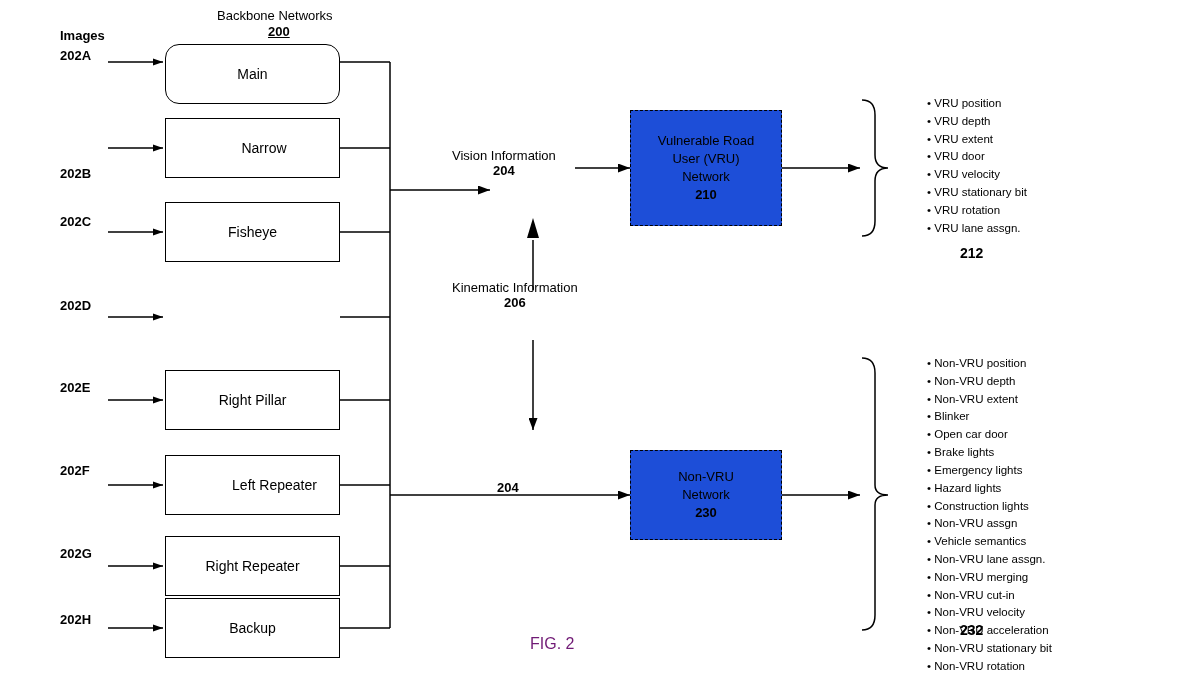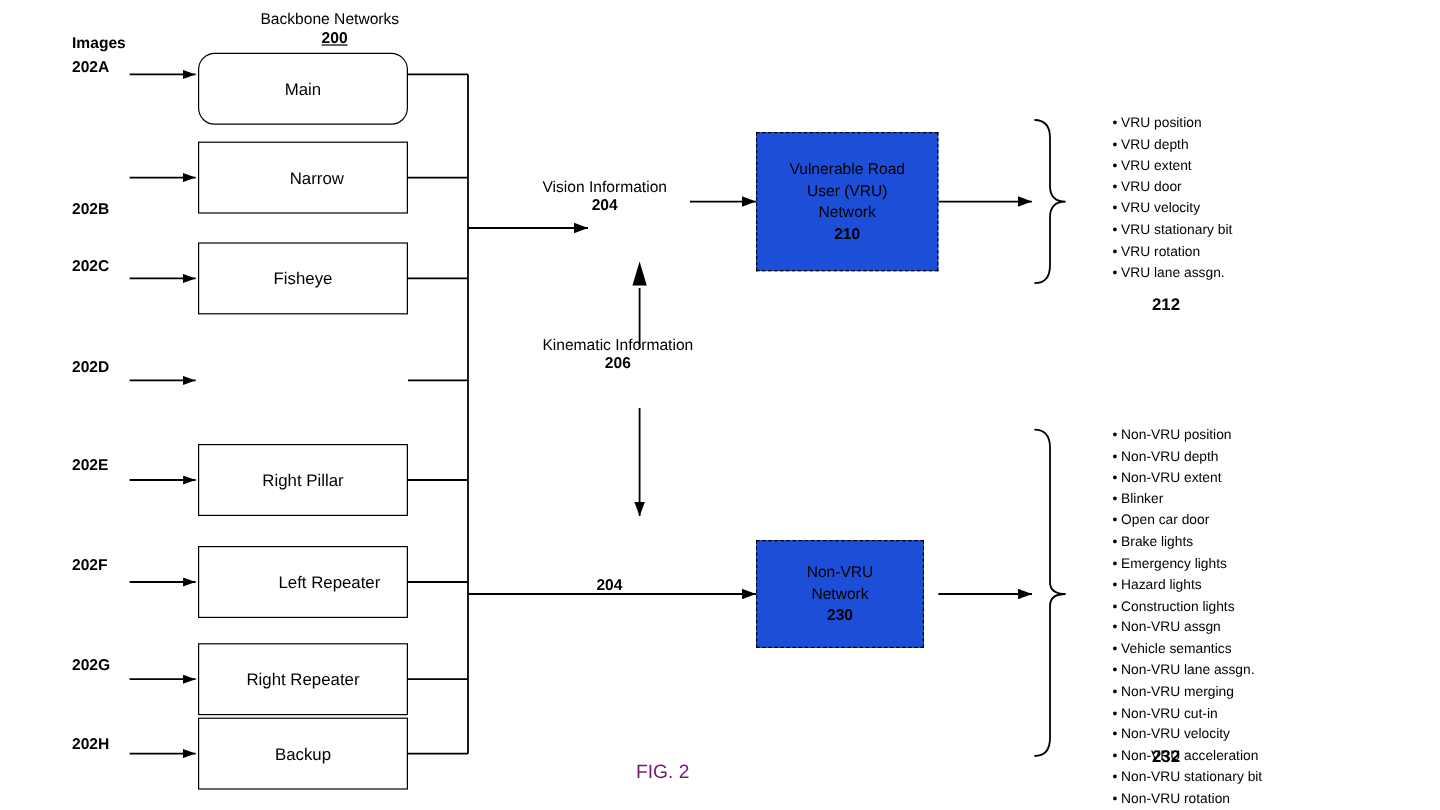--- a/index.html
+++ b/index.html
@@ -187,21 +187,21 @@
 
   <div class="net-box" style="left:630px; top:110px; width:152px; height:116px; flex-direction:column;">
     <div style="text-align:center; line-height:1.4;">
       <div>Vulnerable Road</div>
       <div>User (VRU)</div>
       <div>Network</div>
       <div style="font-weight:bold;">210</div>
     </div>
   </div>
 
-  <div class="net-box" style="left:630px; top:450px; width:140px; height:90px; flex-direction:column;">
+  <div class="net-box" style="left:630px; top:450px; width:152px; height:90px; flex-direction:column;">
     <div style="text-align:center; line-height:1.4;">
       <div>Non-VRU</div>
       <div>Network</div>
       <div style="font-weight:bold;">230</div>
     </div>
   </div>
 
   <div class="output-list" style="left:895px; top:95px;">
     <ul id="vru-list">
         <li>VRU position</li>

